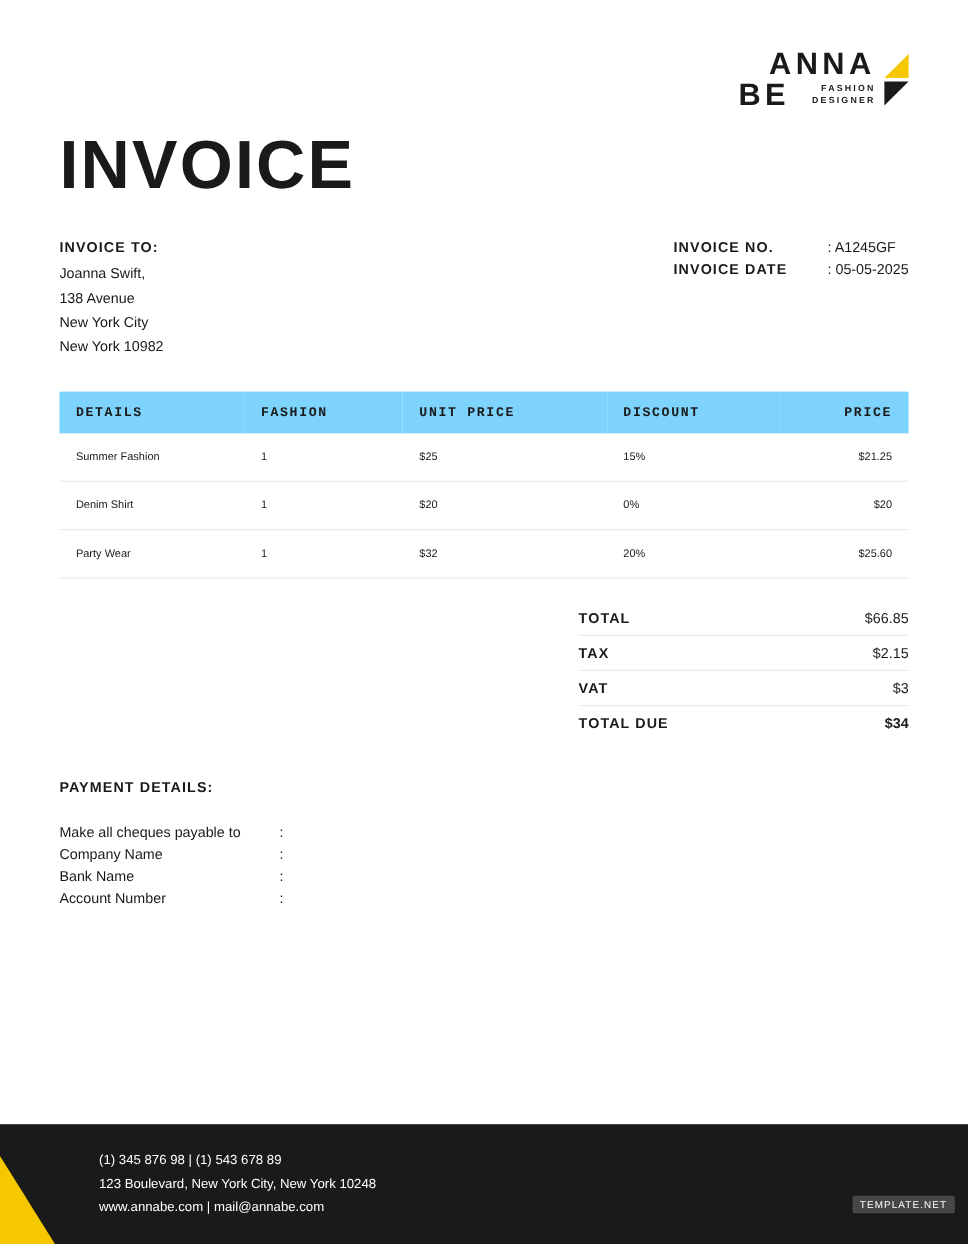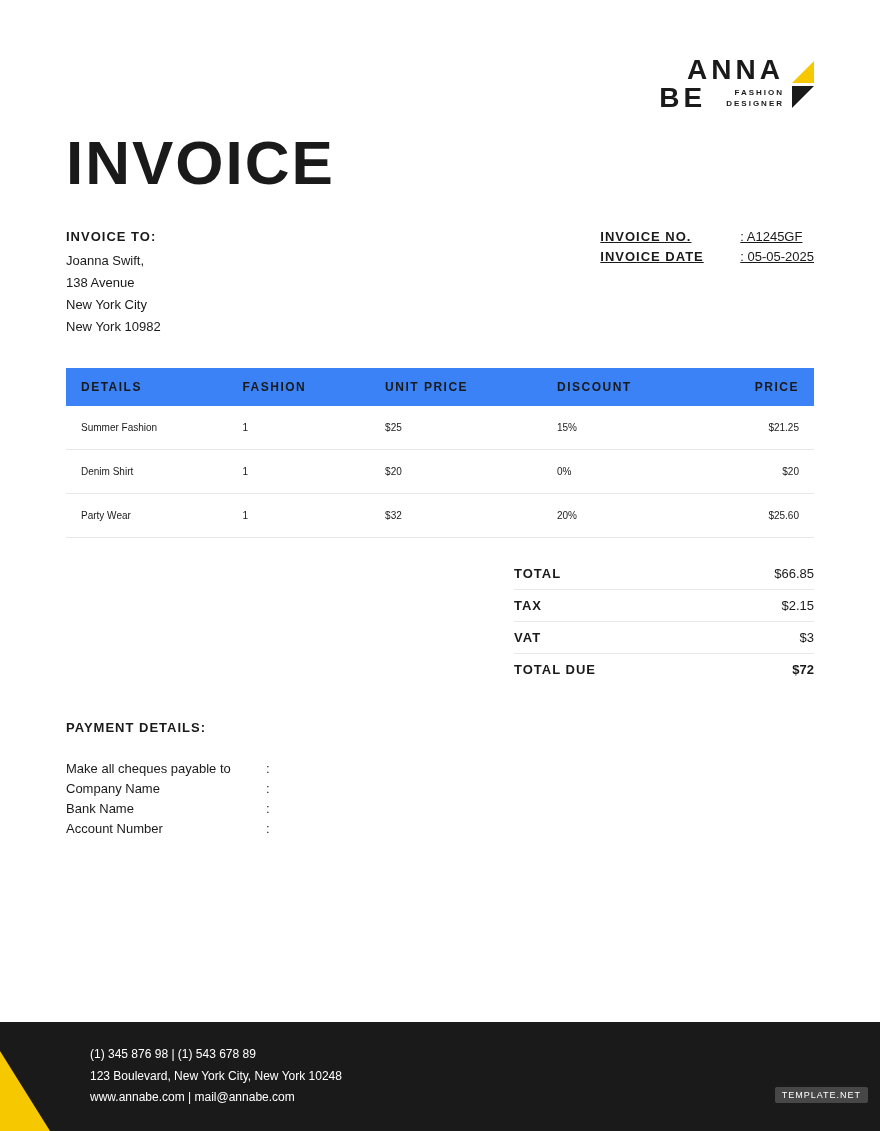--- a/index.html
+++ b/index.html
@@ -9,21 +9,21 @@
       width: 880px;
       min-height: 1131px;
       position: relative;
       overflow: hidden;
     }
     .page {
       width: 880px;
       min-height: 1131px;
       background: #fff;
       position: relative;
-      padding: 16px;
+      padding: 4px;
     }
 
     
     .header {
       display: flex;
       justify-content: space-between;
       align-items: flex-start;
       padding: 30px 50px 0 50px;
     }
 
@@ -117,42 +117,42 @@
     }
     .invoice-meta {
       text-align: left;
     }
     .invoice-meta-row {
       display: flex;
       gap: 20px;
       margin-bottom: 5px;
       font-size: 13px;
       color: #1a1a1a;
-      text-decoration: underline;
     }
     .meta-label {
       font-weight: 900;
       letter-spacing: 1px;
       min-width: 120px;
     }
     .meta-value {
       font-weight: 400;
     }
 
     
     .table-section {
       padding: 0 50px;
       margin-top: 10px;
     }
     .invoice-table {
       width: 100%;
       border-collapse: collapse;
     }
     .invoice-table thead tr {
-      background: #3b82f6;
+      background: #7dd3fc;
+      font-family: Liberation Mono, monospace;
     }
     .invoice-table thead th {
       padding: 12px 15px;
       font-size: 12px;
       font-weight: 900;
       letter-spacing: 1.5px;
       color: #1a1a1a;
       text-align: left;
     }
     .invoice-table thead th.align-right {
@@ -360,21 +360,21 @@
       <div class="totals-row">
         <span class="totals-label">TAX</span>
         <span class="totals-value">$2.15</span>
       </div>
       <div class="totals-row">
         <span class="totals-label">VAT</span>
         <span class="totals-value">$3</span>
       </div>
       <div class="totals-row total-due">
         <span class="totals-label">TOTAL DUE</span>
-        <span class="totals-value">$72</span>
+        <span class="totals-value">$34</span>
       </div>
     </div>
   </div>
 
   <div class="payment-section">
     <div class="payment-title">PAYMENT DETAILS:</div>
     <div id="payment-fields">
         <div class="payment-row">
       <span class="payment-field-label">Make all cheques payable to</span>
       <span class="payment-colon">:</span>

